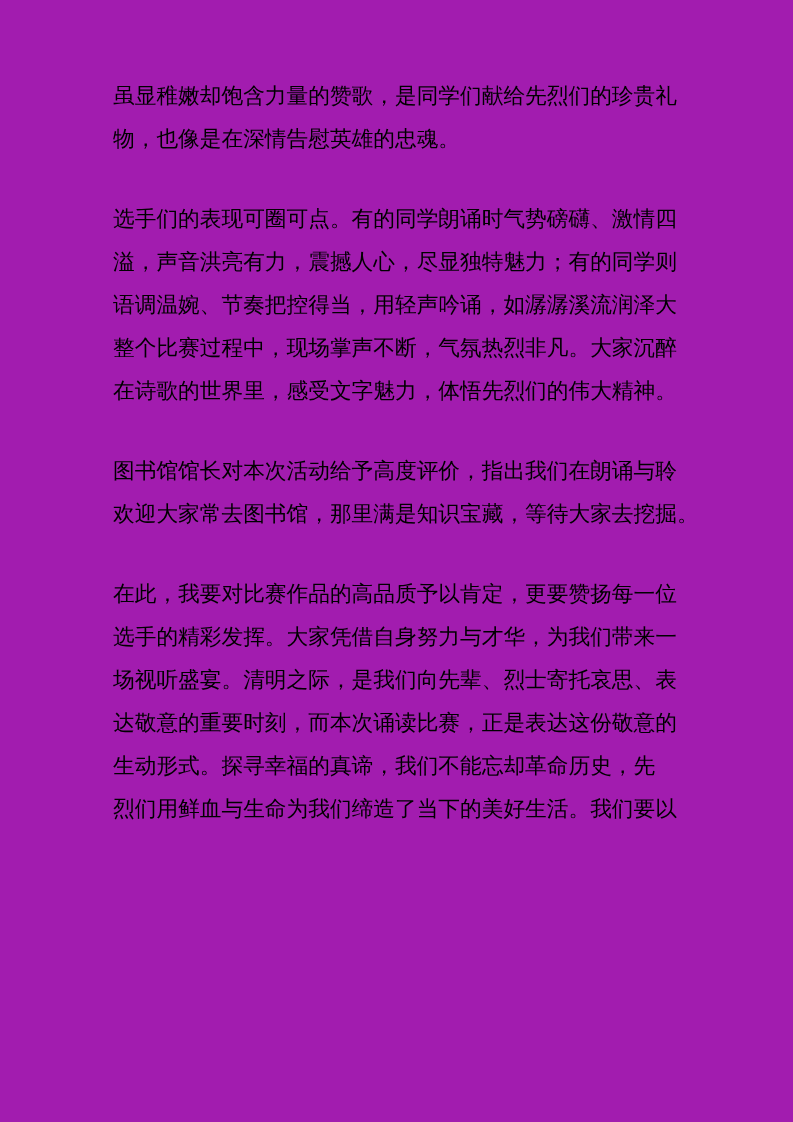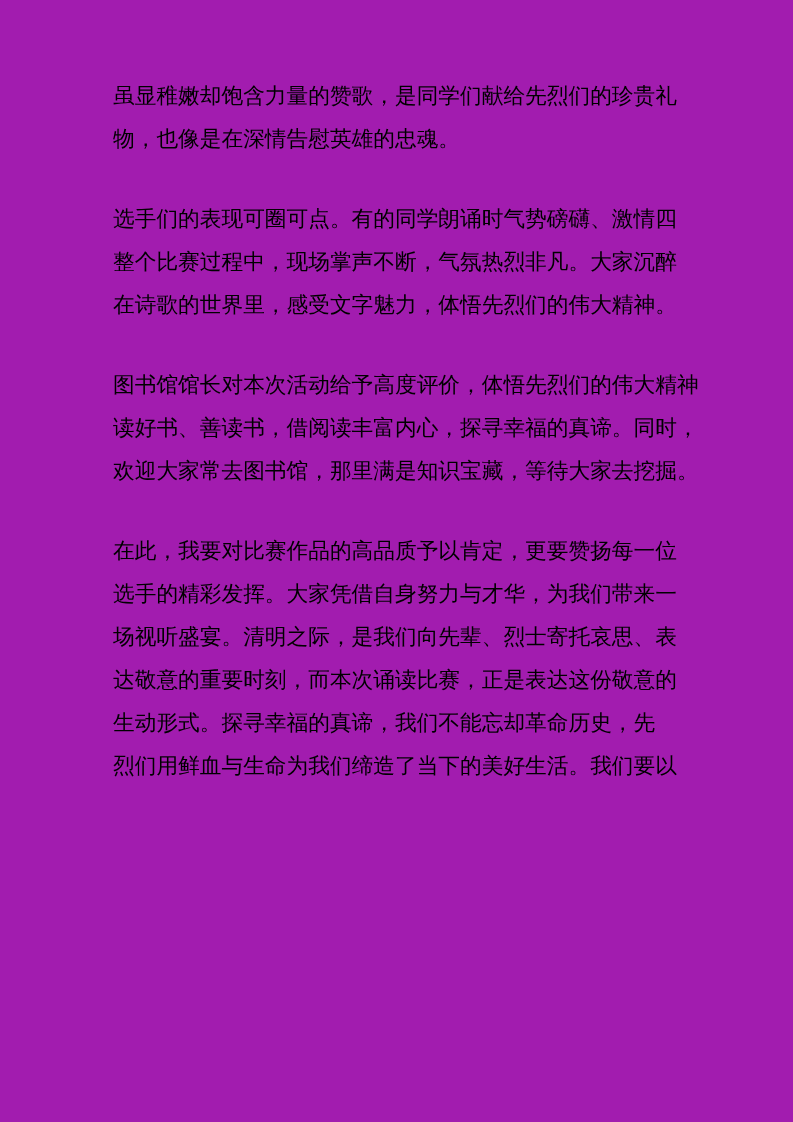--- a/index.html
+++ b/index.html
@@ -37,27 +37,28 @@
 
 <div class="page">
 
   <div class="para">
     <div class="tline">虽显稚嫩却饱含力量的赞歌，是同学们献给先烈们的珍贵礼</div>
     <div class="tline">物，也像是在深情告慰英雄的忠魂。</div>
   </div>
 
   <div class="para">
     <div class="tline">选手们的表现可圈可点。有的同学朗诵时气势磅礴、激情四</div>
+    <div class="tline">溢，声音洪亮有力，震撼人心，尽显独特魅力；有的同学则</div>
+    <div class="tline">语调温婉、节奏把控得当，用轻声吟诵，如潺潺溪流润泽大</div>
     <div class="tline">整个比赛过程中，现场掌声不断，气氛热烈非凡。大家沉醉</div>
     <div class="tline">在诗歌的世界里，感受文字魅力，体悟先烈们的伟大精神。</div>
   </div>
 
   <div class="para">
-    <div class="tline">图书馆馆长对本次活动给予高度评价，体悟先烈们的伟大精神</div>
-    <div class="tline">读好书、善读书，借阅读丰富内心，探寻幸福的真谛。同时，</div>
+    <div class="tline">图书馆馆长对本次活动给予高度评价，指出我们在朗诵与聆</div>
     <div class="tline">欢迎大家常去图书馆，那里满是知识宝藏，等待大家去挖掘。</div>
   </div>
 
   <div class="para">
     <div class="tline">在此，我要对比赛作品的高品质予以肯定，更要赞扬每一位</div>
     <div class="tline">选手的精彩发挥。大家凭借自身努力与才华，为我们带来一</div>
     <div class="tline">场视听盛宴。清明之际，是我们向先辈、烈士寄托哀思、表</div>
     <div class="tline">达敬意的重要时刻，而本次诵读比赛，正是表达这份敬意的</div>
     <div class="tline">生动形式。探寻幸福的真谛，我们不能忘却革命历史，先</div>
     <div class="tline">烈们用鲜血与生命为我们缔造了当下的美好生活。我们要以</div>

